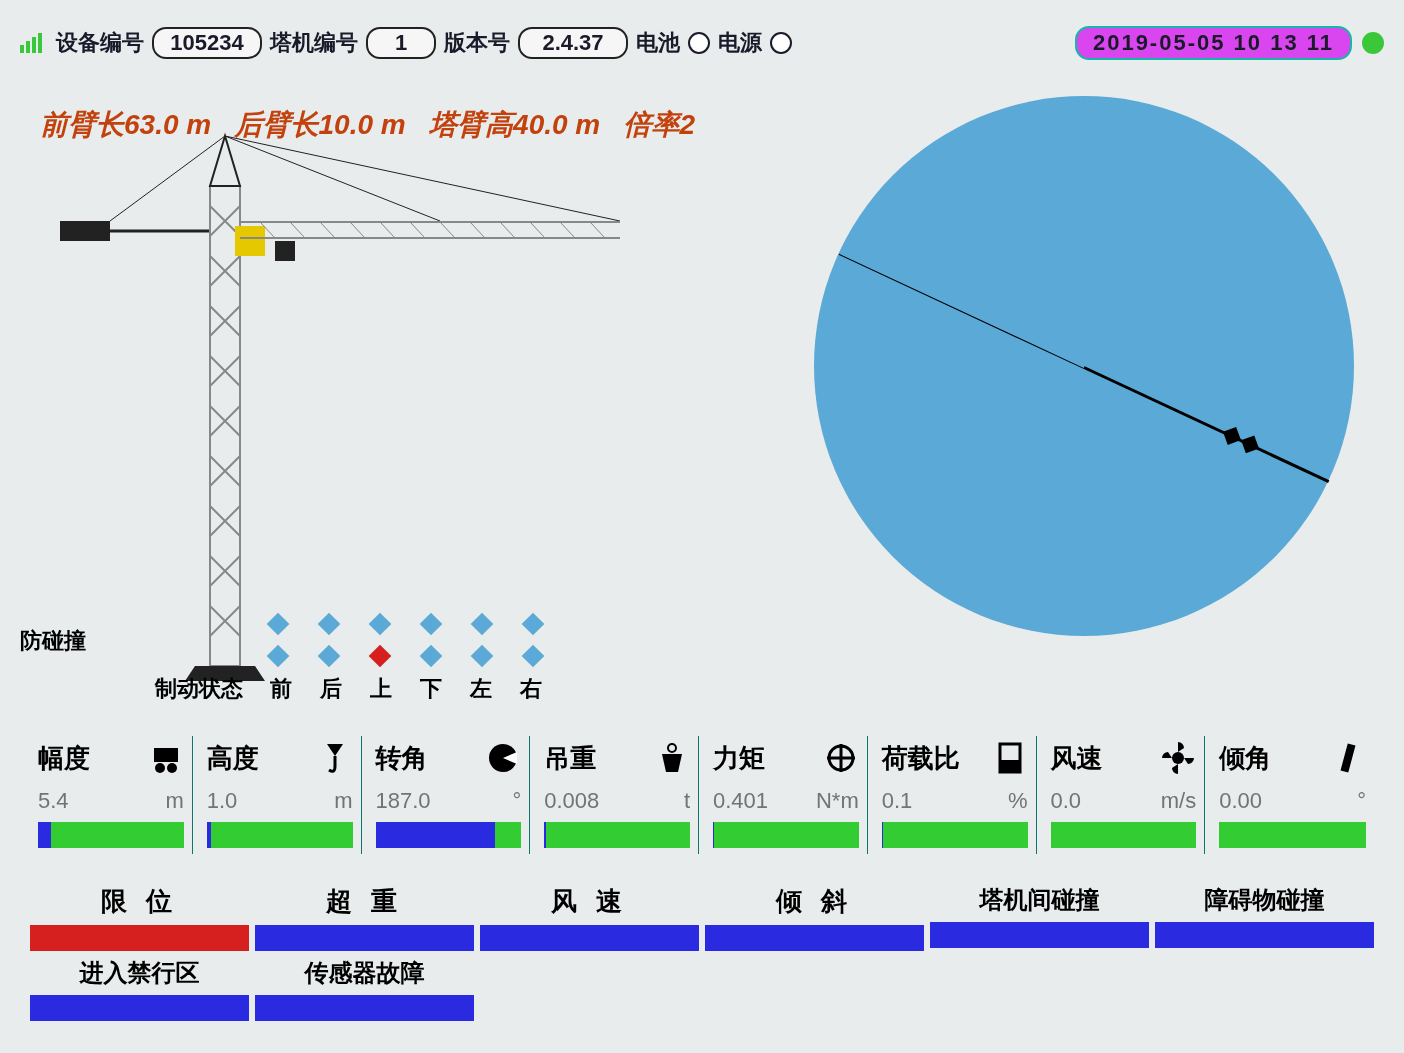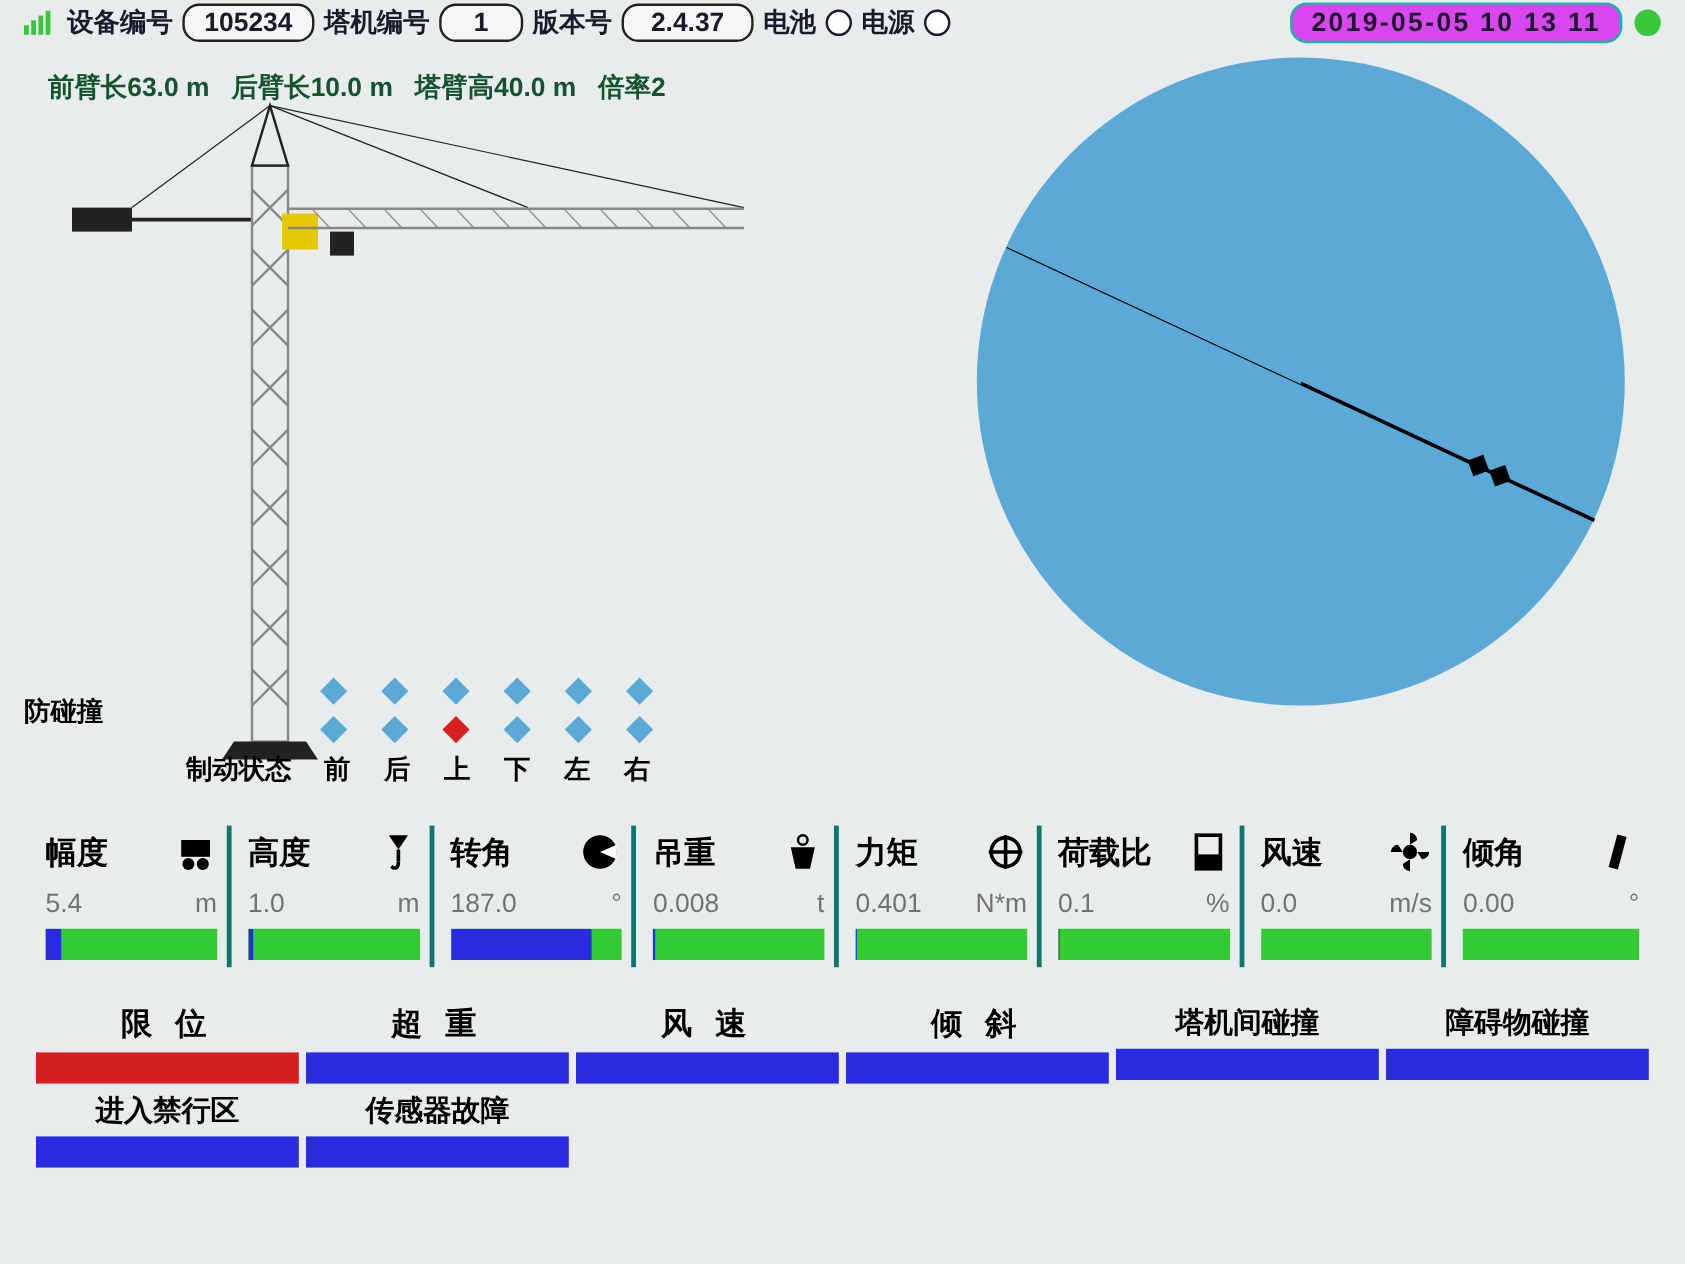--- a/index.html
+++ b/index.html
@@ -6,21 +6,21 @@
     body {
       width: 1404px;
       height: 1053px;
       background: #e8ecec;
       font-family: "Microsoft YaHei", sans-serif;
       overflow: hidden;
     }
     .header {
       display: flex;
       align-items: center;
-      padding: 2px 20px;
+      padding: 26px 20px;
       gap: 8px;
       font-size: 22px;
       font-weight: bold;
       color: #1a1a2a;
     }
     .signal-icon {
       display: inline-flex;
       align-items: flex-end;
       gap: 2px;
       margin-right: 6px;
@@ -59,23 +59,24 @@
 
     .main {
       display: flex;
       height: 620px;
       position: relative;
       padding: 0 20px;
     }
     .params-line {
       position: absolute;
       top: 20px; left: 40px;
-      font-size: 22px;
-      font-weight: bold;
-      color: #14532d;
+      font-size: 28px;
+      font-weight: bold;
+      color: #c2410c;
+      font-style: italic;
     }
     .crane-area {
       flex: 1;
       position: relative;
     }
     .crane-svg {
       position: absolute;
       top: 40px; left: 40px;
       width: 580px; height: 560px;
     }
@@ -155,21 +156,21 @@
     }
 
     .metrics {
       display: grid;
       grid-template-columns: repeat(8, 1fr);
       gap: 6px;
       padding: 10px 30px 0 30px;
       margin-top: 20px;
     }
     .metric {
-      border-right: 4px solid #0f766e;
+      border-right: 1px solid #0f766e;
       padding: 0 8px 6px 8px;
     }
     .metric:last-child { border-right: none; }
     .metric-head {
       display: flex;
       justify-content: space-between;
       align-items: center;
       font-size: 26px;
       font-weight: bold;
       height: 44px;

